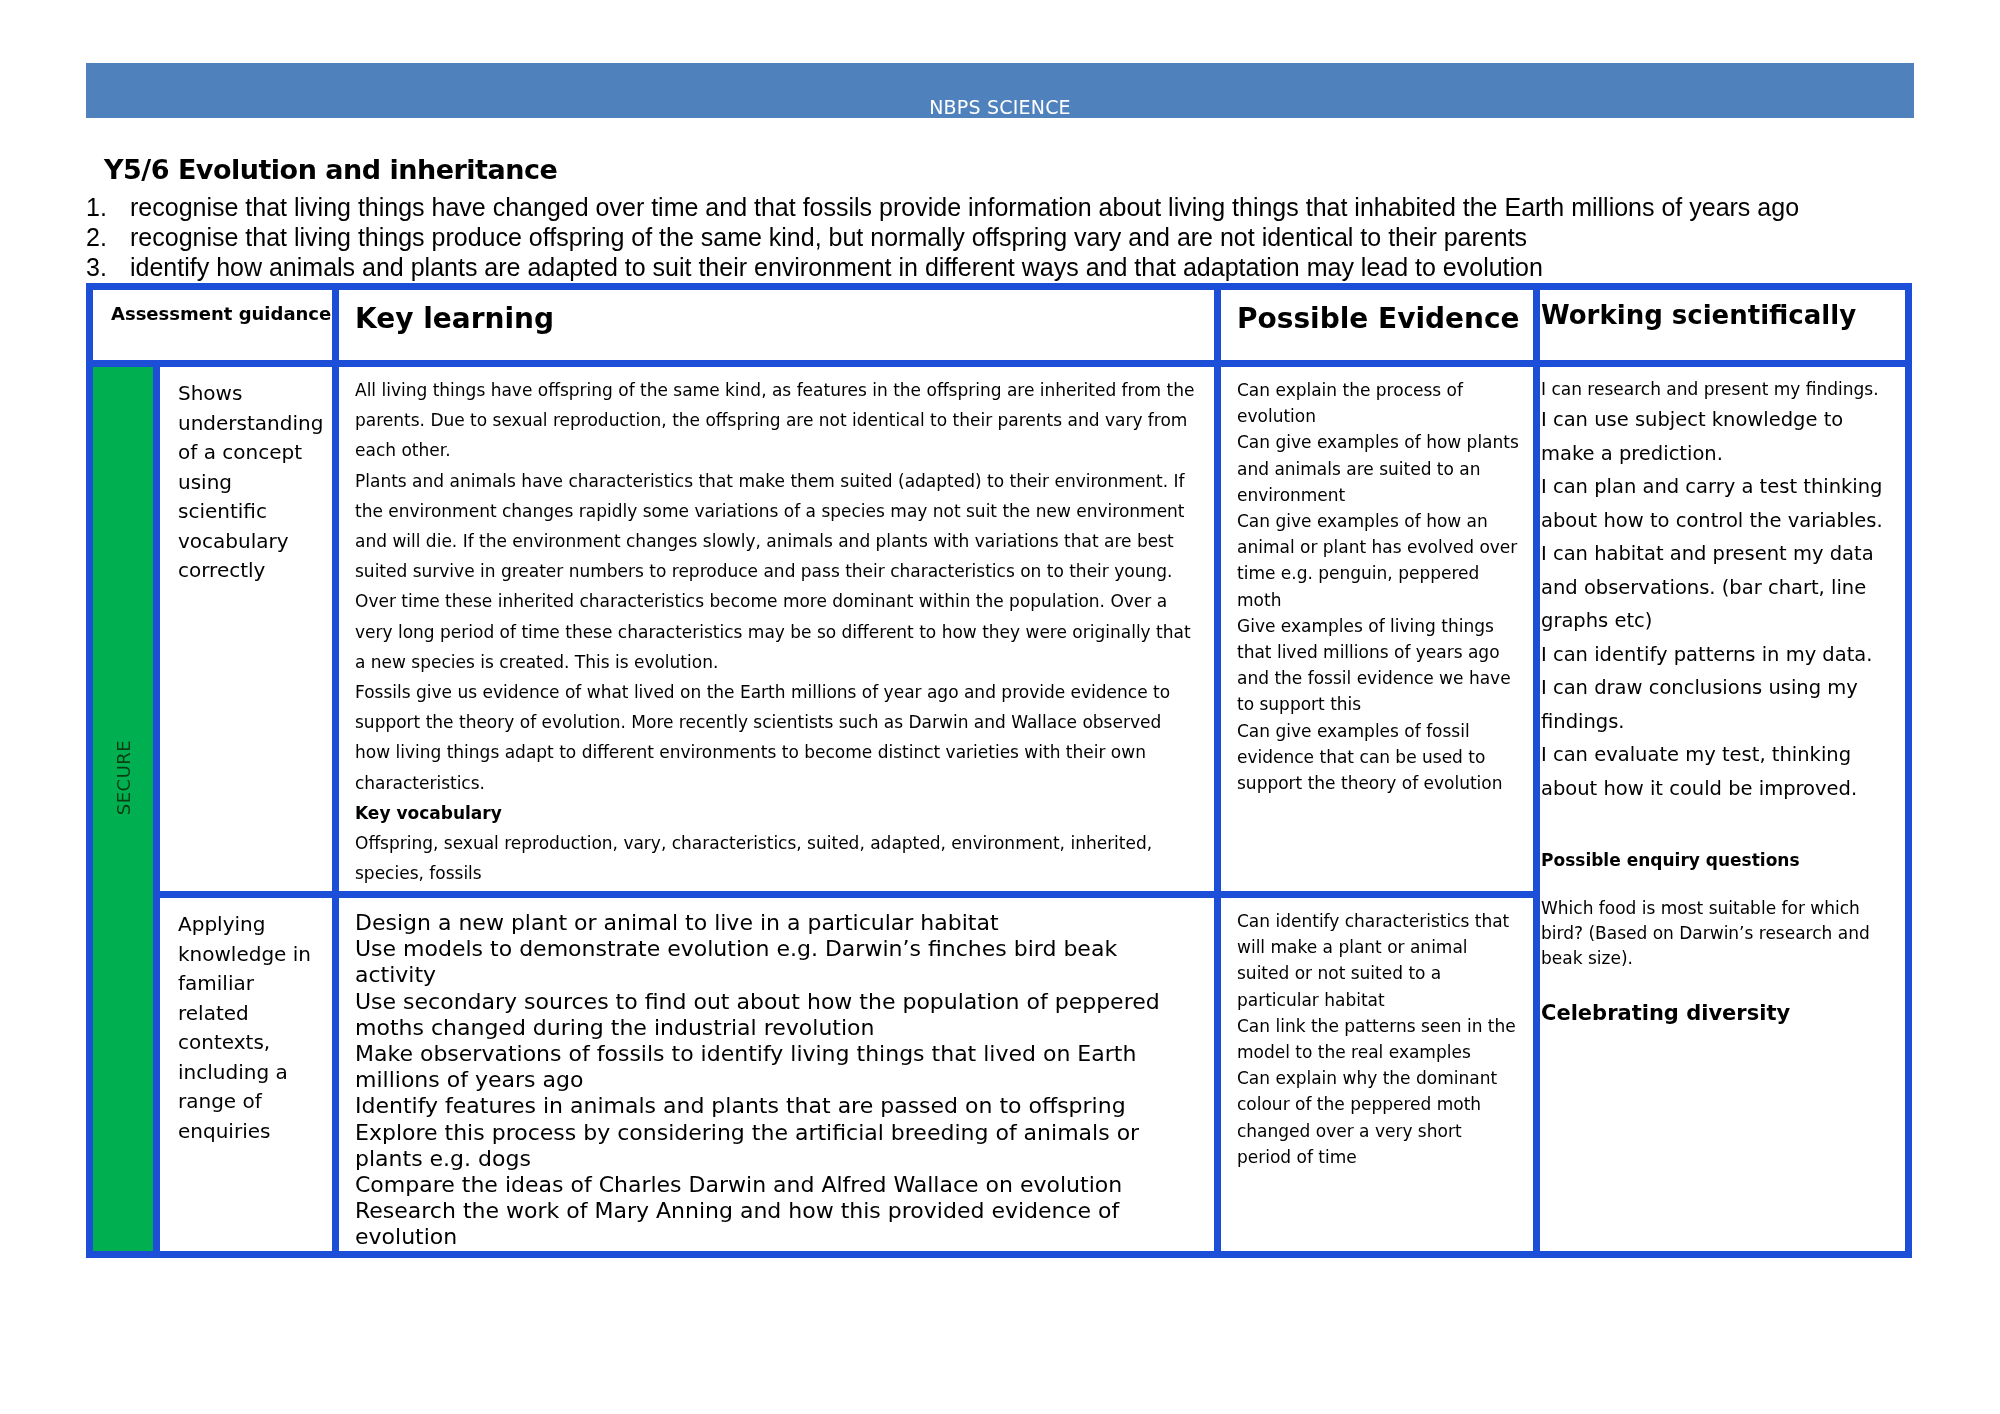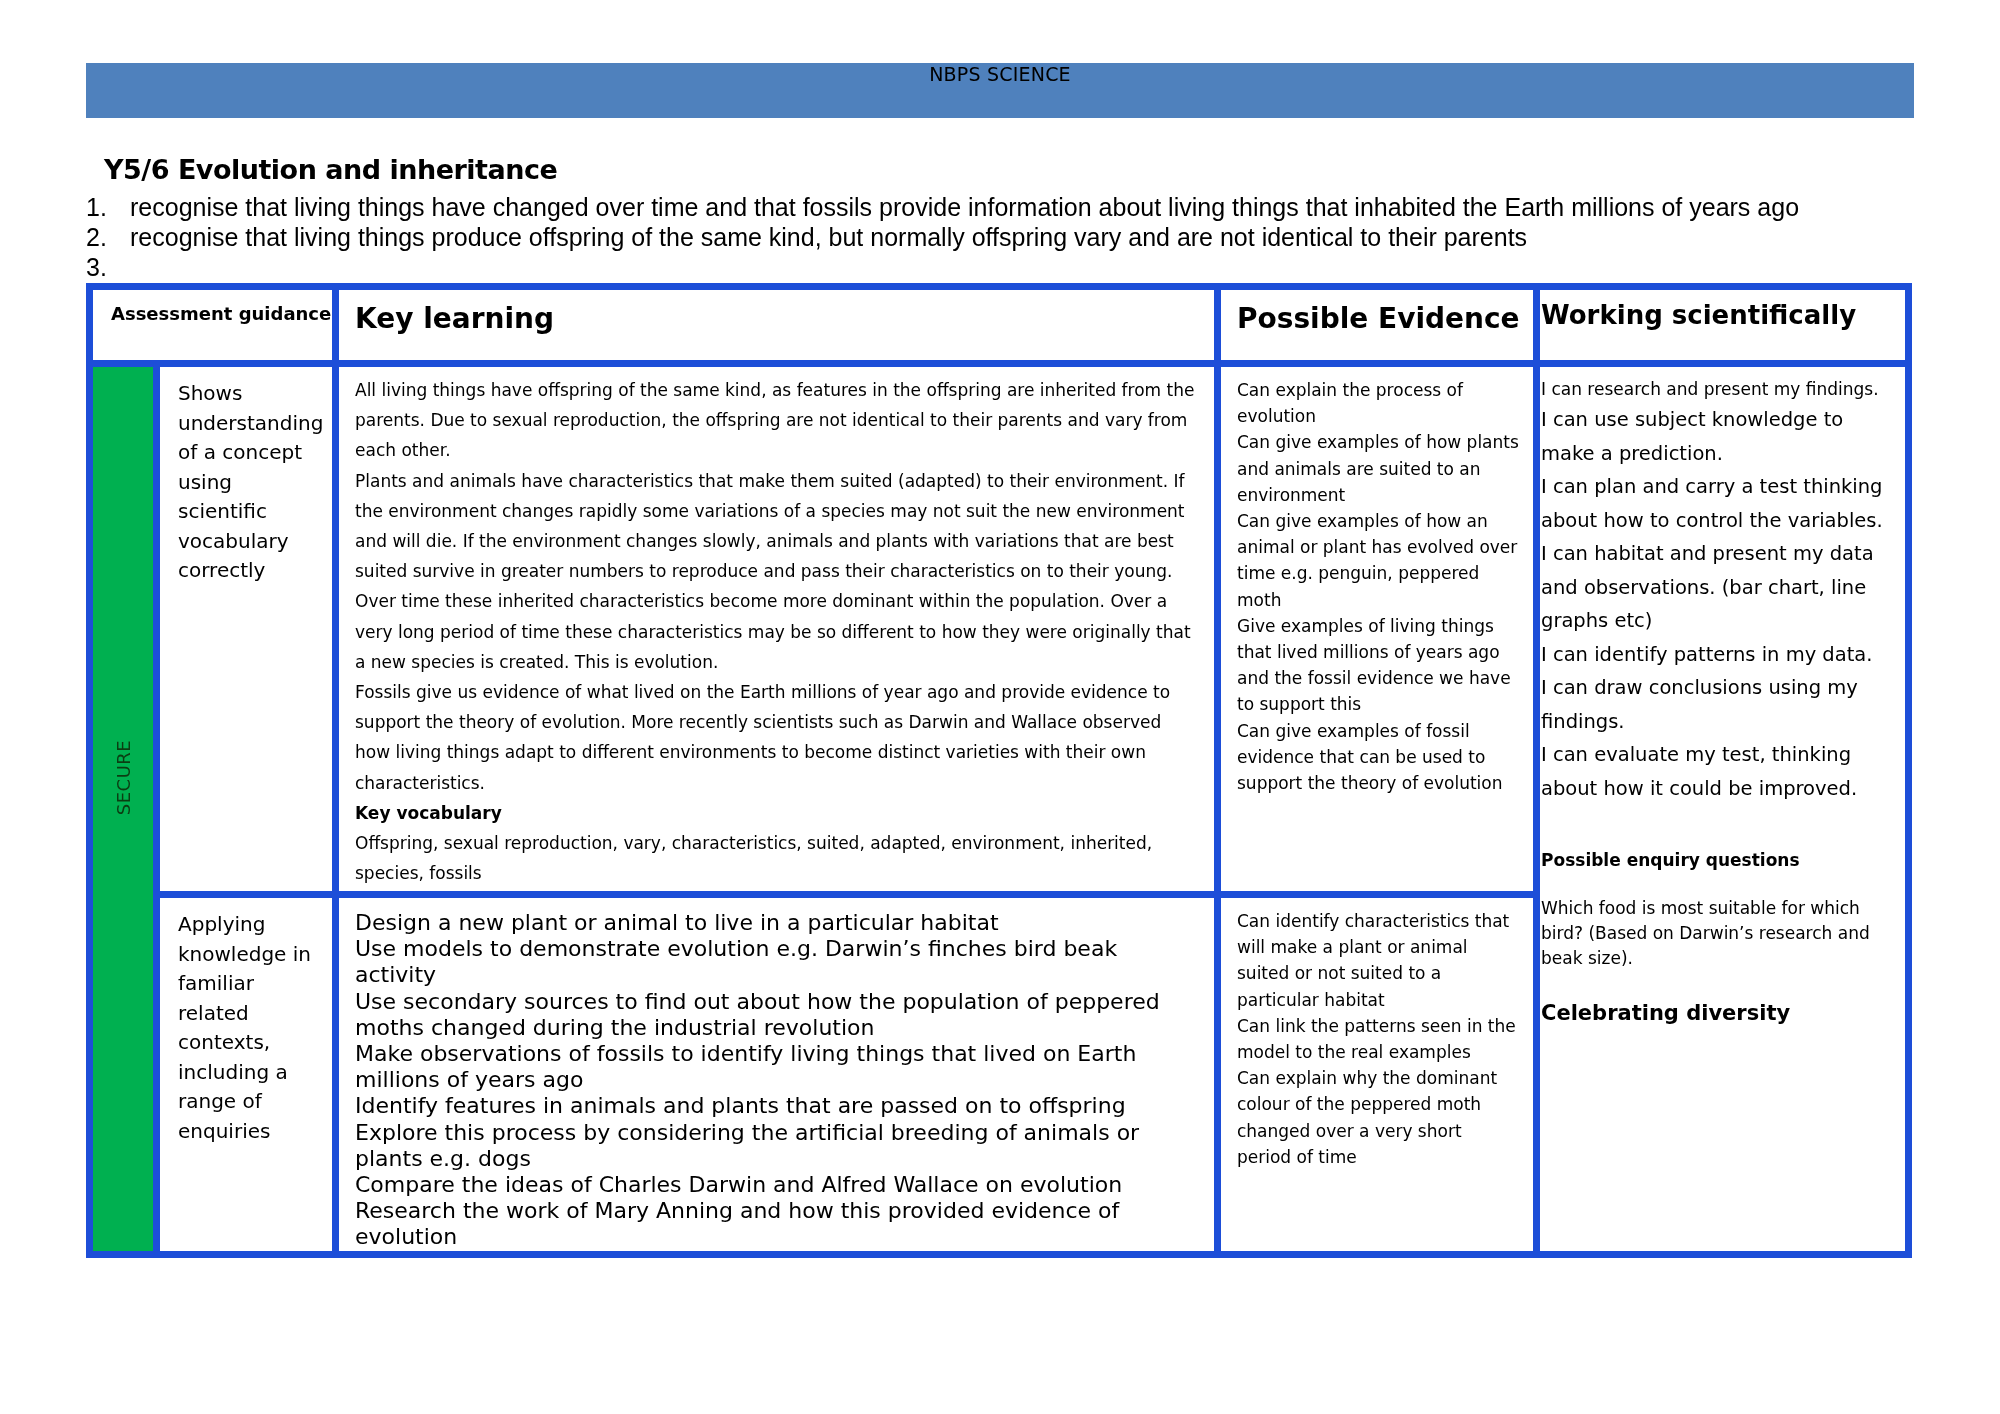--- a/index.html
+++ b/index.html
@@ -1,19 +1,19 @@
 <!DOCTYPE html>
 <html><head>
 <meta charset="utf-8">
 <style>
   html, body { margin: 0; padding: 0; background: #ffffff; }
   body { width: 2000px; height: 1414px; position: relative; overflow: hidden;
          font-family: "Liberation Sans", sans-serif; color: #000; }
   .banner { position: absolute; left: 86px; top: 63px; width: 1828px; height: 55px;
-            background: #4F81BD; color: #000000; display: flex; align-items: flex-start;
+            background: #4F81BD; color: #ffffff; display: flex; align-items: flex-end;
             justify-content: center; font-family: "DejaVu Sans", sans-serif; font-size: 19px; letter-spacing: 0.2px; }
   .title { position: absolute; left: 86px; top: 154px; font-family: "DejaVu Sans", sans-serif;
            font-weight: bold; font-size: 27px; letter-spacing: -0.5px; margin-left: 18px; }
   .objectives { position: absolute; left: 86px; top: 192px; margin: 0; padding: 0; list-style: none;
                 font-family: "Liberation Sans", sans-serif; font-size: 25px; line-height: 30px; }
   .objectives li { display: flex; }
   .objectives .num { width: 44px; }
 
   table.grid { position: absolute; left: 86px; top: 283px; width: 1819px; height: 890px;
                border-collapse: collapse; table-layout: fixed;
@@ -54,20 +54,21 @@
   <li>
       <span class="num">1.</span>
       <span>recognise that living things have changed over time and that fossils provide information about living things that inhabited the Earth millions of years ago</span>
     </li>
   <li>
       <span class="num">2.</span>
       <span>recognise that living things produce offspring of the same kind, but normally offspring vary and are not identical to their parents</span>
     </li>
   <li>
       <span class="num">3.</span>
+      <span>identify how animals and plants are adapted to suit their environment in different ways and that adaptation may lead to evolution</span>
     </li>
 </ol>
 
 <table class="grid">
   <colgroup>
     <col style="width:67px">
       <col style="width:179px">
       <col style="width:882px">
       <col style="width:319px">
       <col style="width:372px">

